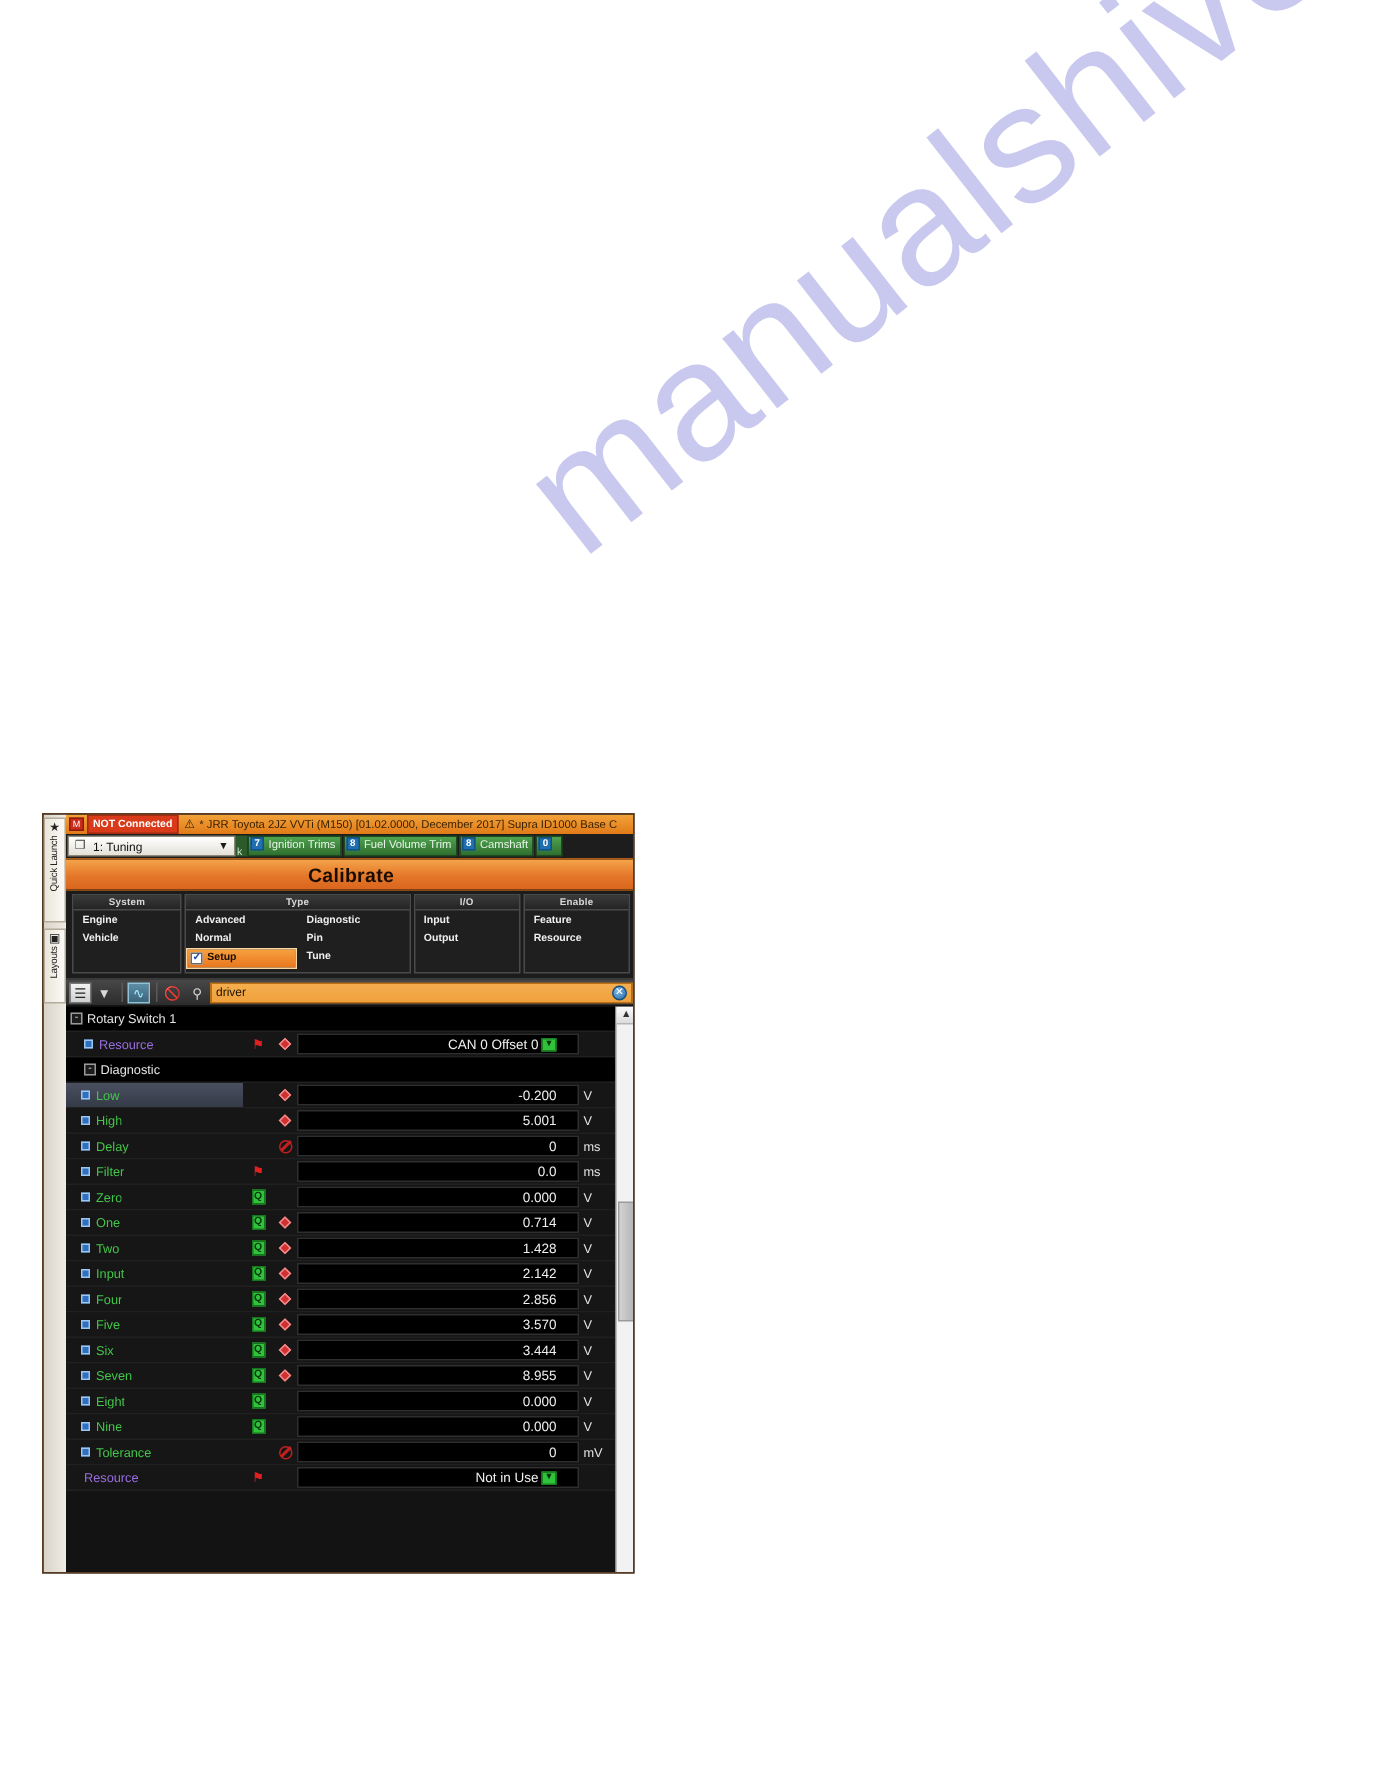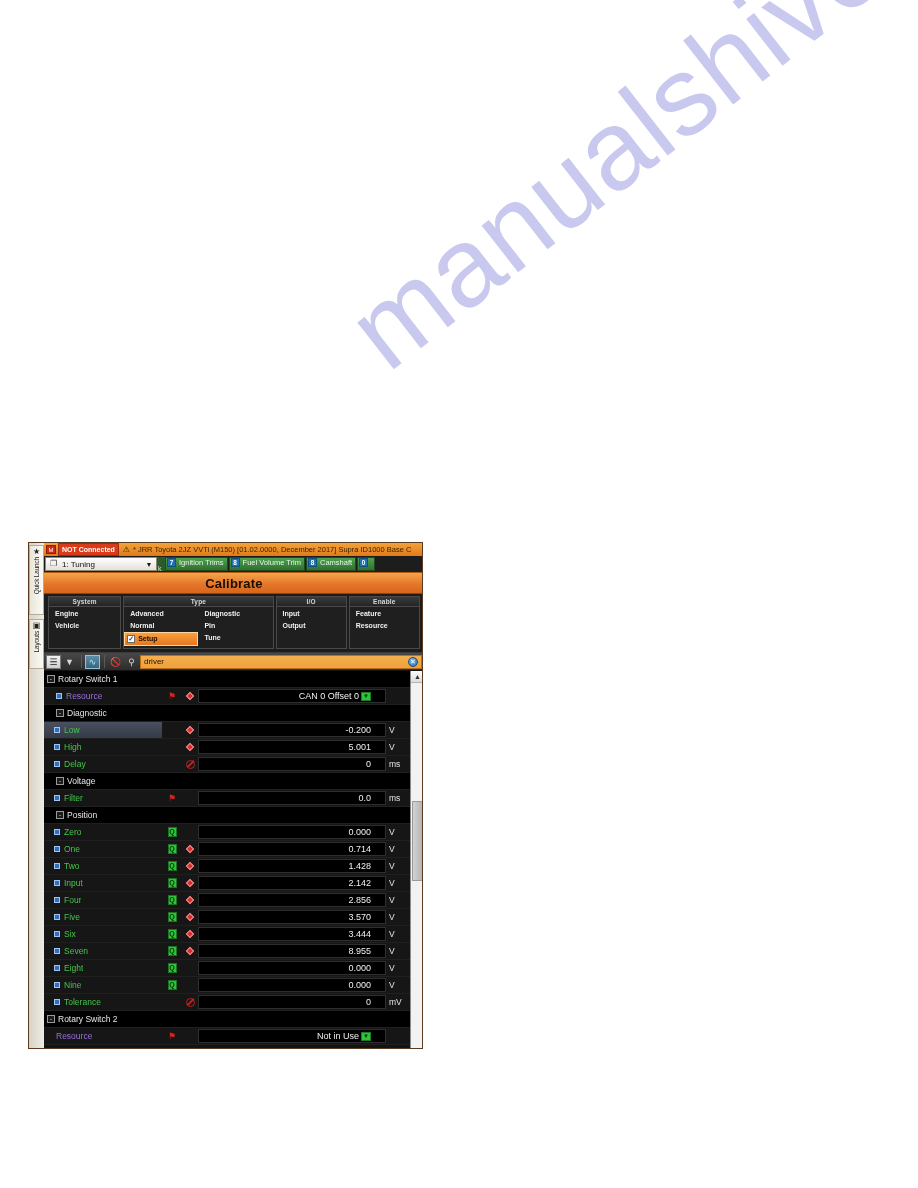--- a/index.html
+++ b/index.html
@@ -679,46 +679,34 @@
               </div>
               <div class="flagcell"></div>
               <div class="markcell">
                 <span class="nosign"></span>
               </div>
               <div class="valuebox">
                 <span>0</span>
               </div>
               <div class="unit">ms</div>
             </div>
-            <div class="row group">
-              <div class="label-cell ind1">
-                <span class="expander">-</span>
-                <span class="lbl white">Voltage</span>
-              </div>
-            </div>
             <div class="row leaf">
               <div class="label-cell ind2">
                 <span class="bullet"></span>
                 <span class="lbl green">Filter</span>
               </div>
               <div class="flagcell">
                 <span class="flagicon">⚑</span>
               </div>
               <div class="markcell"></div>
               <div class="valuebox">
                 <span>0.0</span>
               </div>
               <div class="unit">ms</div>
             </div>
-            <div class="row group">
-              <div class="label-cell ind1">
-                <span class="expander">-</span>
-                <span class="lbl white">Position</span>
-              </div>
-            </div>
             <div class="row leaf">
               <div class="label-cell ind2">
                 <span class="bullet"></span>
                 <span class="lbl green">Zero</span>
               </div>
               <div class="flagcell">
                 <span class="qbadge">Q</span>
               </div>
               <div class="markcell"></div>
               <div class="valuebox">
@@ -872,26 +860,20 @@
                 <span class="lbl green">Tolerance</span>
               </div>
               <div class="flagcell"></div>
               <div class="markcell">
                 <span class="nosign"></span>
               </div>
               <div class="valuebox">
                 <span>0</span>
               </div>
               <div class="unit">mV</div>
-            </div>
-            <div class="row group">
-              <div class="label-cell ind0">
-                <span class="expander">-</span>
-                <span class="lbl white">Rotary Switch 2</span>
-              </div>
             </div>
             <div class="row leaf">
               <div class="label-cell ind1">
                 <span class="lbl purple">Resource</span>
               </div>
               <div class="flagcell">
                 <span class="flagicon">⚑</span>
               </div>
               <div class="markcell"></div>
               <div class="valuebox">

